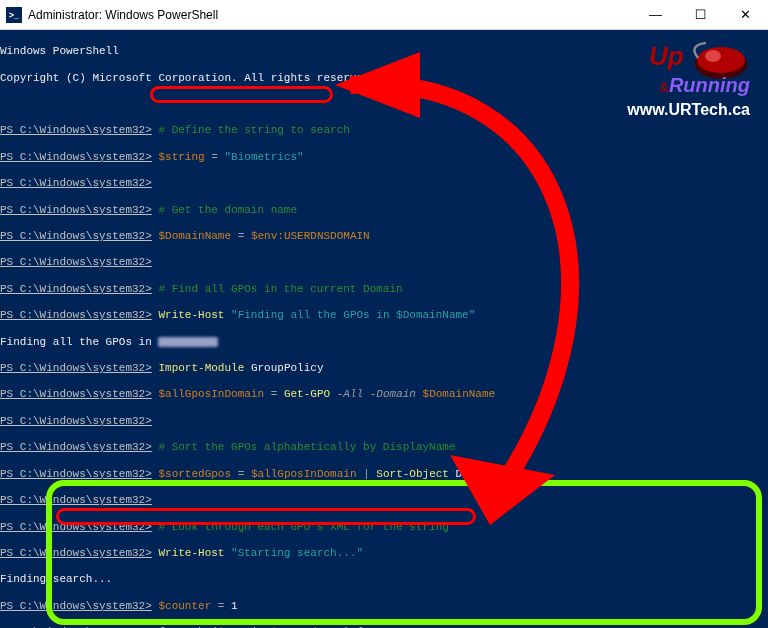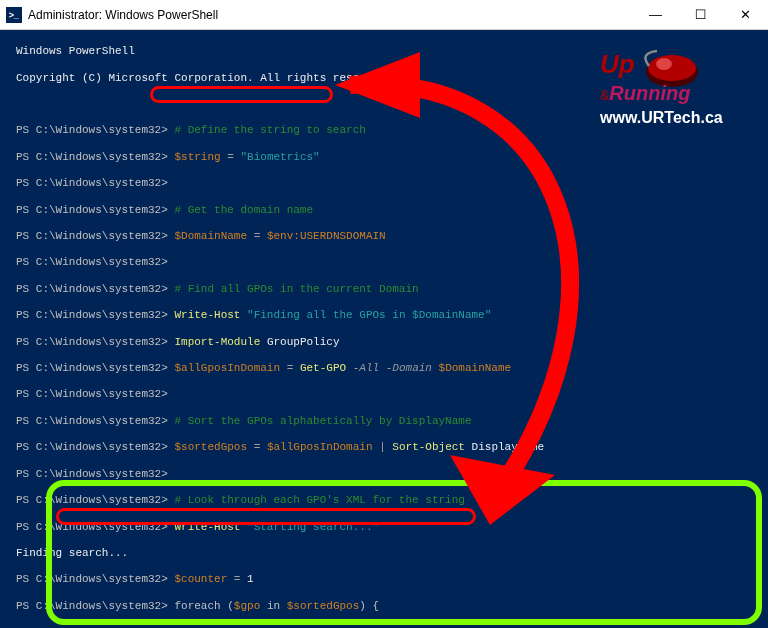--- a/index.html
+++ b/index.html
@@ -34,27 +34,27 @@
     display: flex; align-items: center; justify-content: center;
     color: #000;
     font-size: 13px;
   }
   .console {
     background: #012456;
     color: #c0c0c0;
     font-size: 11px;
     line-height: 13.2px;
     height: 598px;
-    padding: 2px 16px;
+    padding: 2px 0;
     white-space: pre;
     position: relative;
     overflow: hidden;
   }
   .line { display: block; }
-  .prompt { color: #c0c0c0; }
+  .prompt { color: #c0c0c0; text-decoration: underline; }
   .comment { color: #2e8b2e; }
   .cmd { color: #e8e87a; text-align: center; }
   .param { color: #9a9a9a; font-style: italic; }
   .string { color: #2aa0a0; }
   .var { color: #d08020; text-align: center; }
   .op { color: #a0a0a0; }
   .kw { color: #c0c0c0; }
   .white { color: #eee; }
 
   .highlight-box {
@@ -70,29 +70,29 @@
     pointer-events: none;
   }
   .arrow-svg {
     position: absolute;
     top: 30px; left: 0;
     width: 768px; height: 598px;
     pointer-events: none;
   }
   .logo {
     position: absolute;
-    top: 48px; right: 18px;
+    top: 40px; right: 18px;
     width: 150px;
-    text-align: left;
+    text-align: right;
     color: #fff;
     font-family: Arial, sans-serif;
     pointer-events: none;
   }
   .logo .up { color: #b00000; font-size: 26px; font-style: italic; font-weight: bold; }
-  .logo .run { color: #be185d; font-size: 20px; font-style: italic; font-weight: bold; }
+  .logo .run { color: #8b5cf6; font-size: 20px; font-style: italic; font-weight: bold; }
   .logo .url { color: #fff; font-size: 16px; margin-top: 4px; font-weight: bold; }
   .logo svg { vertical-align: middle; }
 
   .smudge {
     display: inline-block;
     background: #97a0c8;
     filter: blur(1.5px);
     height: 10px;
     vertical-align: middle;
     border-radius: 2px;
@@ -114,20 +114,21 @@
 <span class="line white">Copyright (C) Microsoft Corporation. All rights reserved.</span>
 <span class="line"> </span>
 <span class="line"><span class="prompt">PS C:\Windows\system32&gt;</span> <span class="comment"># Define the string to search</span></span>
 <span class="line"><span class="prompt">PS C:\Windows\system32&gt;</span> <span class="var">$string</span> <span class="op">=</span> <span class="string">"Biometrics"</span></span>
 <span class="line"><span class="prompt">PS C:\Windows\system32&gt;</span></span>
 <span class="line"><span class="prompt">PS C:\Windows\system32&gt;</span> <span class="comment"># Get the domain name</span></span>
 <span class="line"><span class="prompt">PS C:\Windows\system32&gt;</span> <span class="var">$DomainName</span> <span class="op">=</span> <span class="var">$env:USERDNSDOMAIN</span></span>
 <span class="line"><span class="prompt">PS C:\Windows\system32&gt;</span></span>
 <span class="line"><span class="prompt">PS C:\Windows\system32&gt;</span> <span class="comment"># Find all GPOs in the current Domain</span></span>
 <span class="line"><span class="prompt">PS C:\Windows\system32&gt;</span> <span class="cmd">Write-Host</span> <span class="string">"Finding all the GPOs in $DomainName"</span></span>
+<span class="line"><span class="white">Finding all the GPOs in </span><span class="smudge" style="width:60px"></span></span>
 <span class="line"><span class="prompt">PS C:\Windows\system32&gt;</span> <span class="cmd">Import-Module</span> <span class="white">GroupPolicy</span></span>
 <span class="line"><span class="prompt">PS C:\Windows\system32&gt;</span> <span class="var">$allGposInDomain</span> <span class="op">=</span> <span class="cmd">Get-GPO</span> <span class="param">-All</span> <span class="param">-Domain</span> <span class="var">$DomainName</span></span>
 <span class="line"><span class="prompt">PS C:\Windows\system32&gt;</span></span>
 <span class="line"><span class="prompt">PS C:\Windows\system32&gt;</span> <span class="comment"># Sort the GPOs alphabetically by DisplayName</span></span>
 <span class="line"><span class="prompt">PS C:\Windows\system32&gt;</span> <span class="var">$sortedGpos</span> <span class="op">=</span> <span class="var">$allGposInDomain</span> <span class="op">|</span> <span class="cmd">Sort-Object</span> <span class="white">DisplayName</span></span>
 <span class="line"><span class="prompt">PS C:\Windows\system32&gt;</span></span>
 <span class="line"><span class="prompt">PS C:\Windows\system32&gt;</span> <span class="comment"># Look through each GPO's XML for the string</span></span>
 <span class="line"><span class="prompt">PS C:\Windows\system32&gt;</span> <span class="cmd">Write-Host</span> <span class="string">"Starting search..."</span></span>
 <span class="line white">Finding search...</span>
 <span class="line"><span class="prompt">PS C:\Windows\system32&gt;</span> <span class="var">$counter</span> <span class="op">=</span> <span class="white">1</span></span>

